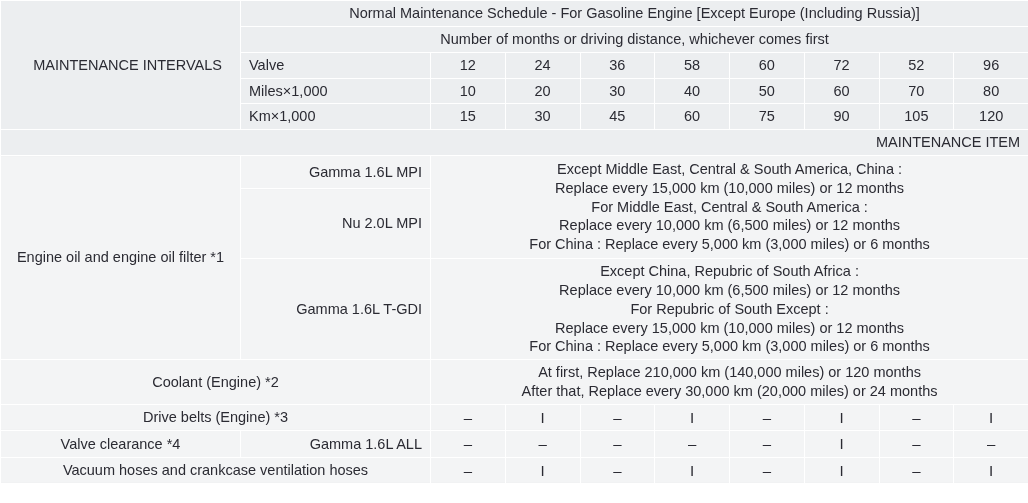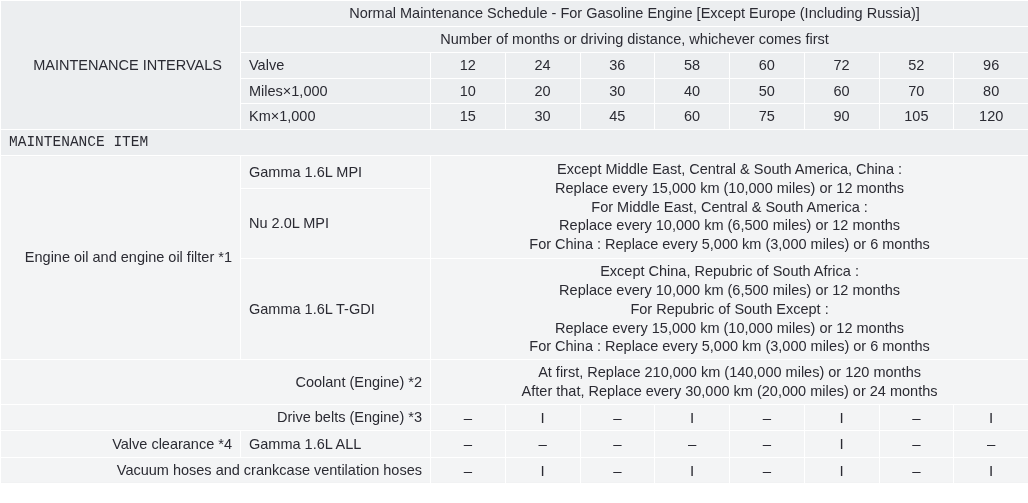--- a/index.html
+++ b/index.html
@@ -38,29 +38,29 @@
   .c  { text-align: center; }
   .l  { text-align: left; }
 
   .title-cell { text-align: center; padding-left: 10px; }
   .intervals-label {
     text-align: right;
     padding-right: 10px;
     vertical-align: middle;
     white-space: nowrap;
   }
-  .item-band { text-align: left; padding-left: 10px; font-family: Liberation Mono, monospace; }
+  .item-band { text-align: right; padding-left: 10px; }
 
   .item-cell {
+    text-align: center;
+    padding-left: 10px;
+    vertical-align: middle;
+  }
+  .engine-cell {
     text-align: right;
-    padding-left: 10px;
-    vertical-align: middle;
-  }
-  .engine-cell {
-    text-align: left;
     padding-left: 10px;
     vertical-align: middle;
   }
   .desc-cell {
     text-align: center;
     vertical-align: middle;
     padding: 5px 6px;
   }
   .desc-cell .line { display: block; white-space: nowrap; }
 

